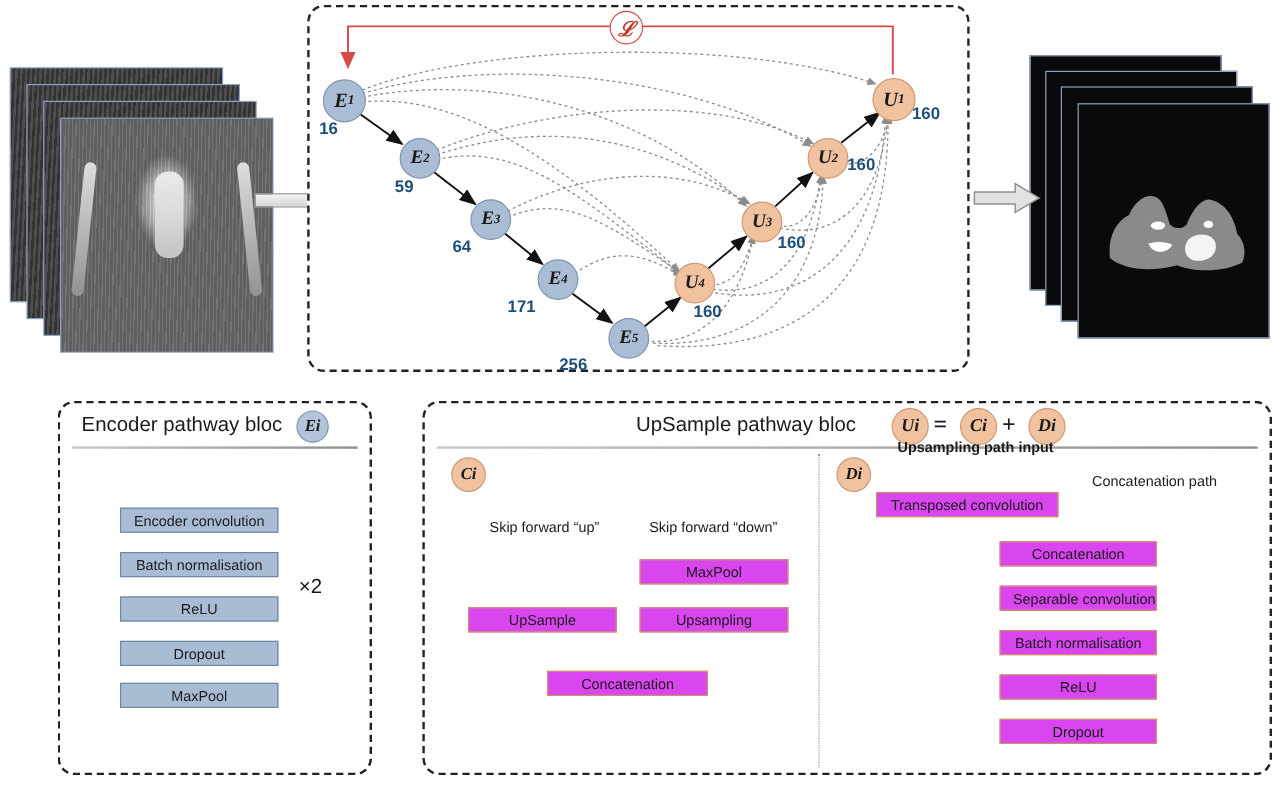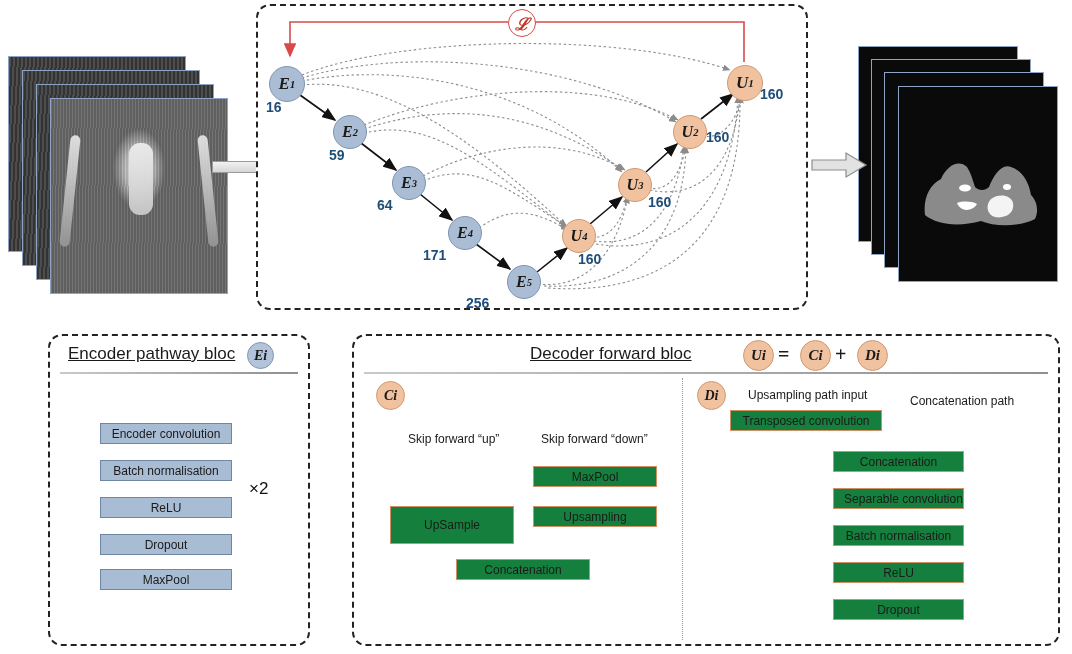--- a/index.html
+++ b/index.html
@@ -29,33 +29,33 @@
   .chan{position:absolute;color:#1f4e79;font-size:14px;font-weight:600;font-family:"Liberation Sans",sans-serif;}
 
   .lossbadge{position:absolute;width:26px;height:26px;border-radius:50%;border:1.4px solid #d84a4a;
        background:#fff;color:#c0392b;display:flex;align-items:center;justify-content:center;
        font-family:"Liberation Serif",serif;font-style:italic;font-weight:bold;font-size:17px;z-index:6;}
 
   
   #encoder-panel{left:48px;top:334px;width:262px;height:312px;}
   #decoder-panel{left:352px;top:334px;width:708px;height:312px;}
 
-  .blocktitle{position:absolute;font-size:17px;color:#1a1a1a;white-space:nowrap;text-decoration:underline;}
+  .blocktitle{position:absolute;font-size:17px;color:#1a1a1a;white-space:nowrap;}
   .hr-sep{position:absolute;height:2px;background:linear-gradient(90deg,#c9c9c9,#8f8f8f);}
   .vdot-sep{position:absolute;width:0;border-left:1.5px dotted #9a9a9a;}
 
   .ibadge{position:absolute;border-radius:50%;display:flex;align-items:center;justify-content:center;
        font-family:"Liberation Serif",serif;font-style:italic;font-weight:bold;}
   .ibadge.enc{background:#b3c4da;border:1px solid #7e95b3;}
   .ibadge.dec{background:#f0c2a0;border:1px solid #cf9a74;}
 
   .box{position:absolute;box-sizing:border-box;display:flex;align-items:center;justify-content:center;
        font-size:12px;white-space:nowrap;}
   .box.blue{background:#a8bcd4;border:1px solid #6f86a4;}
-  .box.orange{background:#15803d;border:1px solid #d08f64;}
+  .box.orange{background:#d946ef;border:1px solid #d08f64;}
 
   .lbl{position:absolute;font-size:12px;white-space:nowrap;color:#1a1a1a;}
   .eqtxt{position:absolute;font-family:"Liberation Serif",serif;font-size:20px;font-weight:bold;}
   .times2{position:absolute;font-size:17px;color:#111;}
 
   svg.ov{position:absolute;left:0;top:0;width:1072px;height:654px;pointer-events:none;}
 </style>
 </head>
 <body>
 
@@ -287,21 +287,21 @@
 <div class="hr-sep" style="left:60px;top:372px;width:238px;"></div>
 
 <div class="box blue" style="left:100px;top:423px;width:132px;height:21px;">Encoder convolution</div>
 <div class="box blue" style="left:100px;top:460px;width:132px;height:21px;">Batch normalisation</div>
 <div class="box blue" style="left:100px;top:497px;width:132px;height:21px;">ReLU</div>
 <div class="box blue" style="left:100px;top:534px;width:132px;height:21px;">Dropout</div>
 <div class="box blue" style="left:100px;top:569px;width:132px;height:21px;">MaxPool</div>
 <div class="times2" style="left:249px;top:479px;">×2</div>
 
 <div class="panel" id="decoder-panel"></div>
-<div class="blocktitle" style="left:530px;top:344px;">Decoder forward bloc</div>
+<div class="blocktitle" style="left:530px;top:344px;">UpSample pathway bloc</div>
 
 <div class="ibadge dec" style="left:743px;top:340px;width:29px;height:29px;font-size:15px;">
   <span>U</span>
     <span class="sub">i</span>
 </div>
 <div class="eqtxt" style="left:778px;top:343px;">=</div>
 <div class="ibadge dec" style="left:800px;top:340px;width:29px;height:29px;font-size:15px;">
   <span>C</span>
     <span class="sub">i</span>
 </div>
@@ -315,29 +315,29 @@
 <div class="vdot-sep" style="left:682px;top:378px;height:262px;"></div>
 
 <div class="ibadge dec" style="left:376px;top:381px;width:27px;height:27px;font-size:14px;">
   <span>C</span>
     <span class="sub">i</span>
 </div>
 <div class="lbl" style="left:408px;top:432px;">Skip forward “up”</div>
 <div class="lbl" style="left:541px;top:432px;">Skip forward “down”</div>
 
 <div class="box orange" style="left:533px;top:466px;width:124px;height:21px;">MaxPool</div>
-<div class="box orange" style="left:390px;top:506px;width:124px;height:38px;">UpSample</div>
+<div class="box orange" style="left:390px;top:506px;width:124px;height:21px;">UpSample</div>
 <div class="box orange" style="left:533px;top:506px;width:124px;height:21px;">Upsampling</div>
 <div class="box orange" style="left:456px;top:559px;width:134px;height:21px;">Concatenation</div>
 
 <div class="ibadge dec" style="left:697px;top:381px;width:27px;height:27px;font-size:14px;">
   <span>D</span>
     <span class="sub">i</span>
 </div>
-<div class="lbl" style="left:748px;top:388px;">Upsampling path input</div>
+<div class="lbl" style="left:748px;top:366px;font-weight:bold;">Upsampling path input</div>
 <div class="lbl" style="left:910px;top:394px;">Concatenation path</div>
 
 <div class="box orange" style="left:730px;top:410px;width:152px;height:21px;">Transposed convolution</div>
 <div class="box orange" style="left:833px;top:451px;width:131px;height:21px;">Concatenation</div>
 <div class="box orange" style="left:833px;top:488px;width:131px;height:21px;padding-left:10px;">Separable convolution</div>
 <div class="box orange" style="left:833px;top:525px;width:131px;height:21px;">Batch normalisation</div>
 <div class="box orange" style="left:833px;top:562px;width:131px;height:21px;">ReLU</div>
 <div class="box orange" style="left:833px;top:599px;width:131px;height:21px;">Dropout</div>
 
 </body></html>

